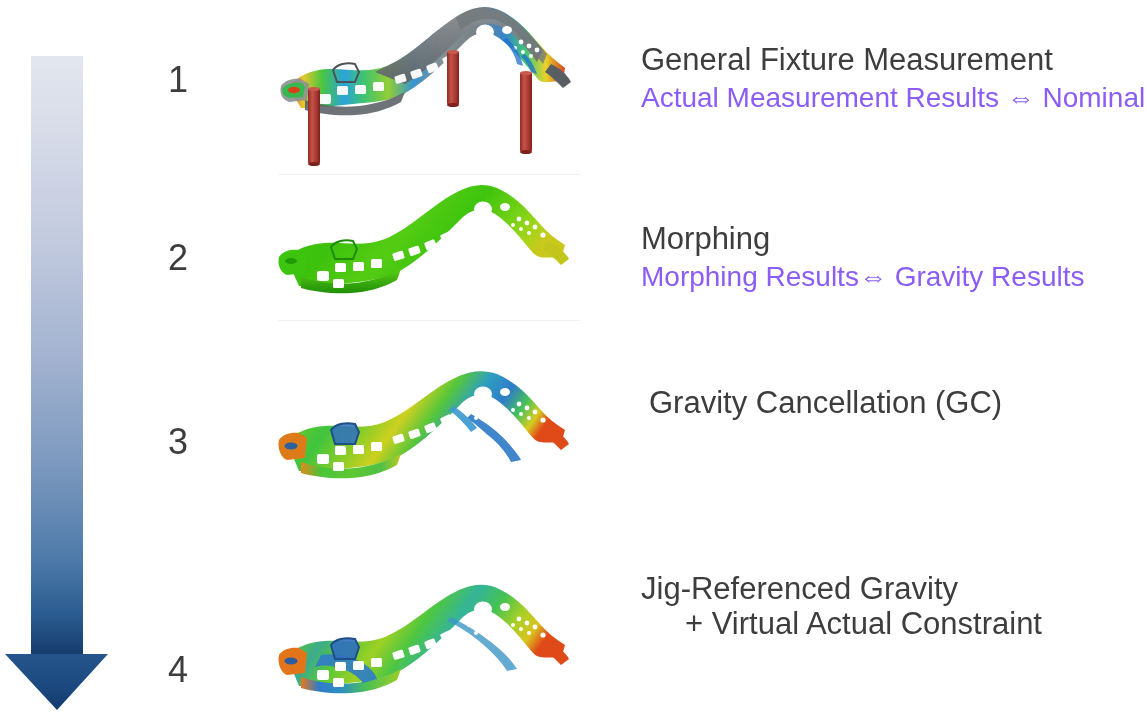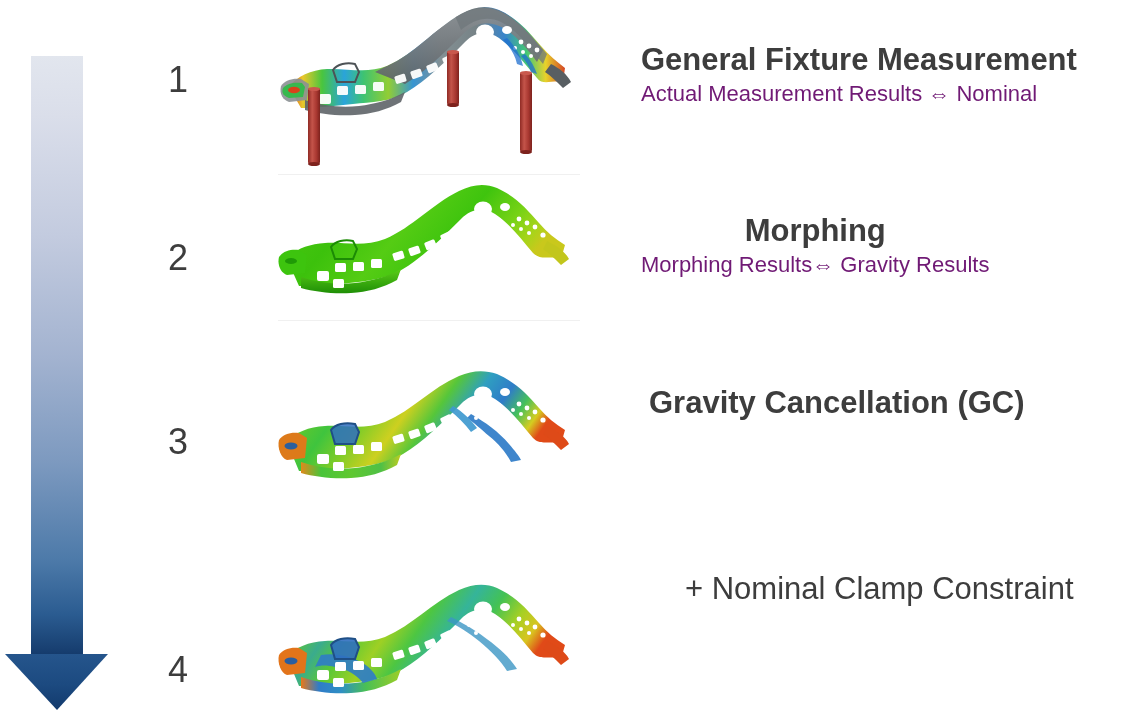--- a/index.html
+++ b/index.html
@@ -65,44 +65,44 @@
   #figure-rule-2 { top: 320px; }
 
   
   .step-text {
     position: absolute;
     left: 641px;
     color: #3d3d3d;
   }
   .step-title {
     font-size: 31px;
-    font-weight: 700;
+    font-weight: 400;
     line-height: 1.12;
     white-space: nowrap;
     color: #3d3d3d;
   }
   .step-title-2 {
     font-size: 31px;
     font-weight: 400;
     line-height: 1.12;
     white-space: nowrap;
     color: #3d3d3d;
     padding-left: 44px;
   }
   .step-subtitle {
-    font-size: 22px;
+    font-size: 28px;
     font-weight: 400;
     line-height: 1.2;
     white-space: nowrap;
-    color: #701a75;
+    color: #8b5cf6;
     margin-top: 3px;
   }
 
   #step-text-1 { top: 43px; }
-  #step-text-2 { top: 214px; text-align: center; }
+  #step-text-2 { top: 222px; }
   #step-text-3 { top: 386px; margin-left: 8px; }
   #step-text-4 { top: 572px; }
 </style>
 </head>
 <body>
 
 <div id="slide">
 
   <div id="process-arrow">
     <svg viewBox="0 0 120 665" preserveAspectRatio="none" xmlns="http://www.w3.org/2000/svg">
@@ -486,16 +486,17 @@
   <div class="step-text" id="step-text-2">
     <div class="step-title">Morphing</div>
     <div class="step-subtitle">Morphing Results⇔ Gravity Results</div>
   </div>
 
   <div class="step-text" id="step-text-3">
     <div class="step-title">Gravity Cancellation (GC)</div>
   </div>
 
   <div class="step-text" id="step-text-4">
-    <div class="step-title-2">+ Nominal Clamp Constraint</div>
+    <div class="step-title">Jig-Referenced Gravity</div>
+    <div class="step-title-2">+ Virtual Actual Constraint</div>
   </div>
 
 </div>
 
 </body></html>

